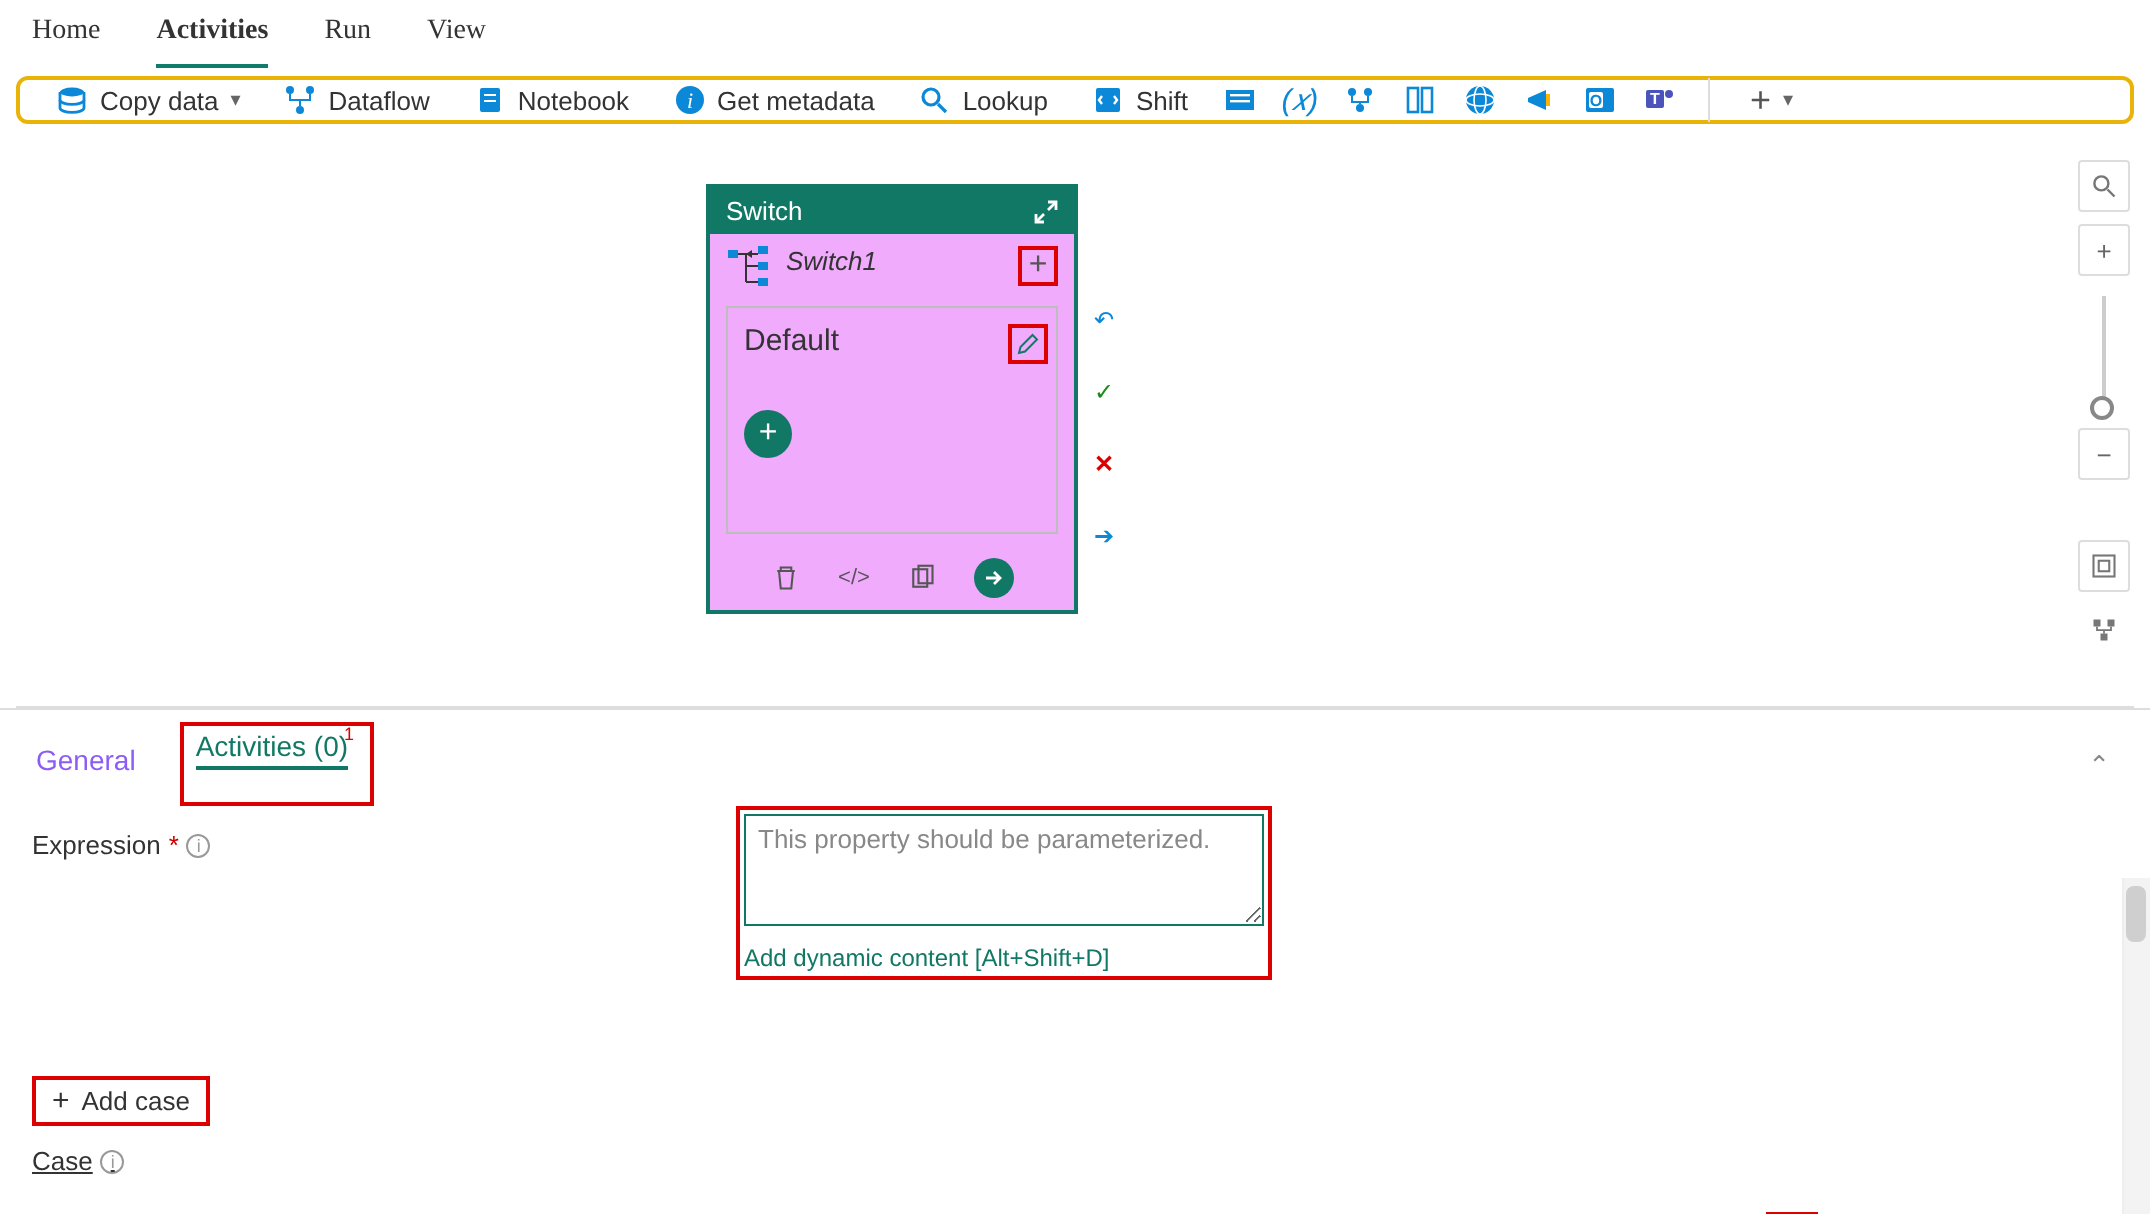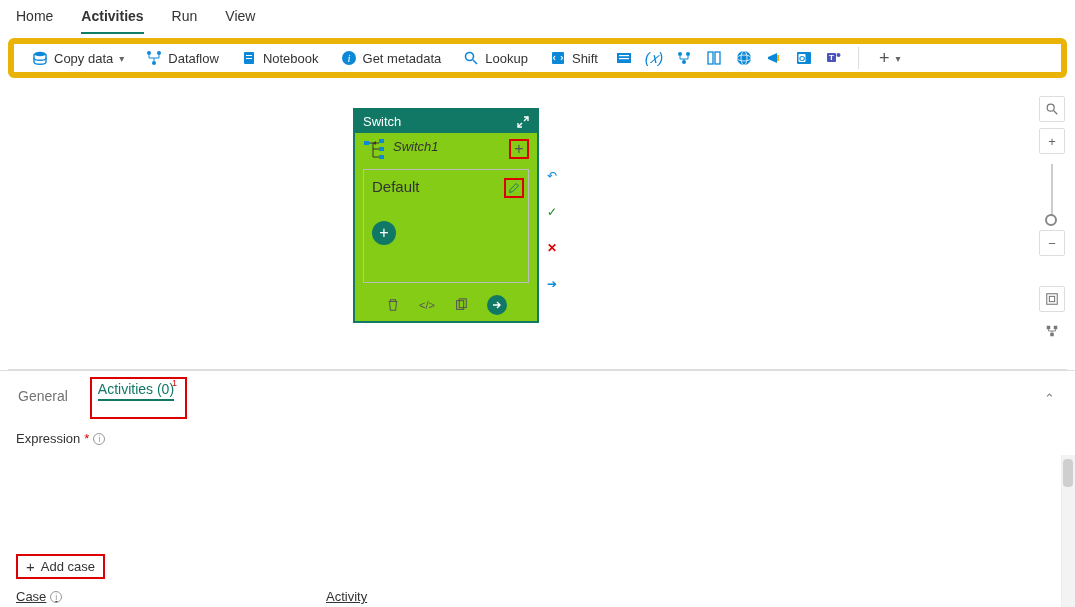--- a/index.html
+++ b/index.html
@@ -1,61 +1,61 @@
 <!DOCTYPE html>
 <html><head>
 <meta charset="utf-8">
 <style>
   * { box-sizing: border-box; margin: 0; padding: 0; }
   body { font-family: "Segoe UI", sans-serif; font-size: 13px; color: #333; background: #fff; width: 1075px; height: 607px; overflow: hidden; position: relative; }
 
   
   .top-tabs { display: flex; gap: 28px; padding: 8px 16px 0 16px; height: 34px; border-bottom: 0; }
-  .top-tab { font-size: 14px; color: #333; padding-bottom: 6px; cursor: pointer; }
+  .top-tab { font-size: 14px; color: #333; padding-bottom: 6px; cursor: pointer; font-family: Liberation Serif, serif; }
   .top-tab.active { border-bottom: 2px solid #107c6a; font-weight: 600; }
 
   
-  .toolbar { display: flex; align-items: center; gap: 6px; padding: 6px 10px; border: 6px solid #eab308; border-radius: 6px; margin: 4px 8px 0 8px; height: 40px; }
+  .toolbar { display: flex; align-items: center; gap: 6px; padding: 6px 10px; border: 2px solid #eab308; border-radius: 6px; margin: 4px 8px 0 8px; height: 24px; }
   .tool-btn { display: flex; align-items: center; gap: 6px; padding: 4px 8px; font-size: 13px; cursor: pointer; border-radius: 4px; }
   .tool-icon { width: 16px; height: 16px; display: inline-flex; align-items: center; justify-content: center; }
   .tool-sep { width: 1px; height: 22px; background: #ddd; margin: 0 6px; }
   .tool-only-icon { width: 24px; height: 24px; display: flex; align-items: center; justify-content: center; cursor: pointer; }
 
   
   .canvas { position: relative; height: 288px; margin: 4px 8px 0 8px; border-bottom: 1px solid #ddd; background: #fff; }
 
   
   .zoom-col { position: absolute; right: 2px; top: 14px; display: flex; flex-direction: column; gap: 6px; align-items: center; }
   .zoom-btn { width: 26px; height: 26px; border: 1px solid #ddd; background: #fff; display: flex; align-items: center; justify-content: center; cursor: pointer; color:#666; border-radius: 2px;}
   .zoom-track { width: 2px; height: 56px; background: #ccc; position: relative; margin: 4px 0; }
   .zoom-thumb { width: 12px; height: 12px; border: 2px solid #888; border-radius: 50%; background: #fff; position: absolute; left: -6px; top: 50px; }
 
   
-  .switch-node { position: absolute; left: 345px; top: 26px; width: 186px; border: 2px solid #117865; background: #84cc16; }
+  .switch-node { position: absolute; left: 345px; top: 26px; width: 186px; border: 2px solid #117865; background: #f0abfc; }
   .switch-header { background: #117865; color: #fff; display: flex; align-items: center; justify-content: space-between; padding: 4px 8px; font-size: 13px; }
   .switch-title-row { display: flex; align-items: center; justify-content: space-between; padding: 6px 8px; }
   .switch-title-row .left { display:flex; align-items:flex-start; gap:8px;font-style:italic; }
   .plus-box { width: 20px; height: 20px; border: 2px solid #d00; display: flex; align-items: center; justify-content: center; font-size: 16px; color:#555; cursor:pointer; }
   .case-box { border: 1px solid #bdbdbd; margin: 4px 8px 8px 8px; padding: 8px; height: 114px; position: relative; }
   .case-label { font-size: 15px; }
   .pencil-box { position: absolute; right: 4px; top: 8px; width: 20px; height: 20px; border: 2px solid #d00; display: flex; align-items: center; justify-content: center; cursor:pointer; }
   .add-circle { width: 24px; height: 24px; background: #117865; border-radius: 50%; color: #fff; display: flex; align-items: center; justify-content: center; font-size: 16px; margin-top: 26px; cursor:pointer; }
   .node-footer { display: flex; align-items: center; justify-content: center; gap: 18px; padding: 4px 0 6px 0; }
   .node-footer .ic { width: 16px; height: 16px; display:flex; align-items:center; justify-content:center; cursor:pointer; color:#555; }
   .node-footer .go { width: 20px; height: 20px; background: #117865; border-radius: 50%; display:flex; align-items:center; justify-content:center; color:#fff; }
 
   
   .side-icons { position: absolute; left: 536px; top: 86px; display: flex; flex-direction: column; gap: 20px; }
   .side-icons div { width: 16px; height: 16px; display:flex; align-items:center; justify-content:center; font-size:12px; }
 
   
   .panel { border-top: 1px solid #ddd; }
   .panel-tabs { display: flex; align-items: center; padding: 6px 16px 0 16px; gap: 20px; position:relative; }
   .panel-tab { font-size: 14px; padding: 4px 2px 8px 2px; cursor:pointer; }
-  .panel-tab.general { color:#737373; }
+  .panel-tab.general { color:#8b5cf6; }
   .tab-box { border: 2px solid #d00; padding: 2px 6px 20px 6px; }
   .tab-box .inner { color:#117865; border-bottom: 2px solid #117865; padding-bottom:2px; font-size:14px; }
   .badge1 { font-size: 9px; color: #d00; position: relative; top: -8px; left: -2px; }
   .collapse-caret { margin-left:auto; color:#888; cursor:pointer; padding-right:4px; }
   .scroll-stub { position:absolute; right:0; top:36px; bottom:0; width:14px; background:#f3f3f3; border-left:1px solid #eee; }
   .scroll-thumb { position:absolute; right:2px; top:4px; width:10px; height:28px; background:#cfcfcf; border-radius:4px;}
 
   .panel-body { padding: 12px 16px 0 16px; position:relative; height: 212px; }
   .row-expr { display:flex; align-items:flex-start; gap: 8px; }
   .expr-label { display:flex; align-items:center; gap:4px; font-size:13px; }
@@ -312,34 +312,37 @@
         <div class="scroll-thumb"></div>
       </div>
 
     <div class="row-expr">
       <div class="expr-label">
         <span>Expression</span>
         <span class="req">*</span>
         <span class="info">i</span>
       </div>
     </div>
+    <div class="expr-box" style="position:absolute; left:232px; top:0;">
+      <textarea class="expr-ta" placeholder="This property should be parameterized." style=""></textarea>
+      <div class="dyn-link">Add dynamic content [Alt+Shift+D]</div>
+    </div>
 
     <div style="height:98px;"></div>
 
     <div class="add-case-box">
       <span style="font-size:15px;">+</span>
       <span>Add case</span>
     </div>
 
     <div class="table-head">
       <div class="col-case">
         <span>Case</span>
         <span class="info">i</span>
       </div>
-      <div class="col-act">Activity</div>
     </div>
 
     <div class="table-row">
 
       <div class="row-pencil-box">
         
       </div>
     </div>
   </div>
 </div>

